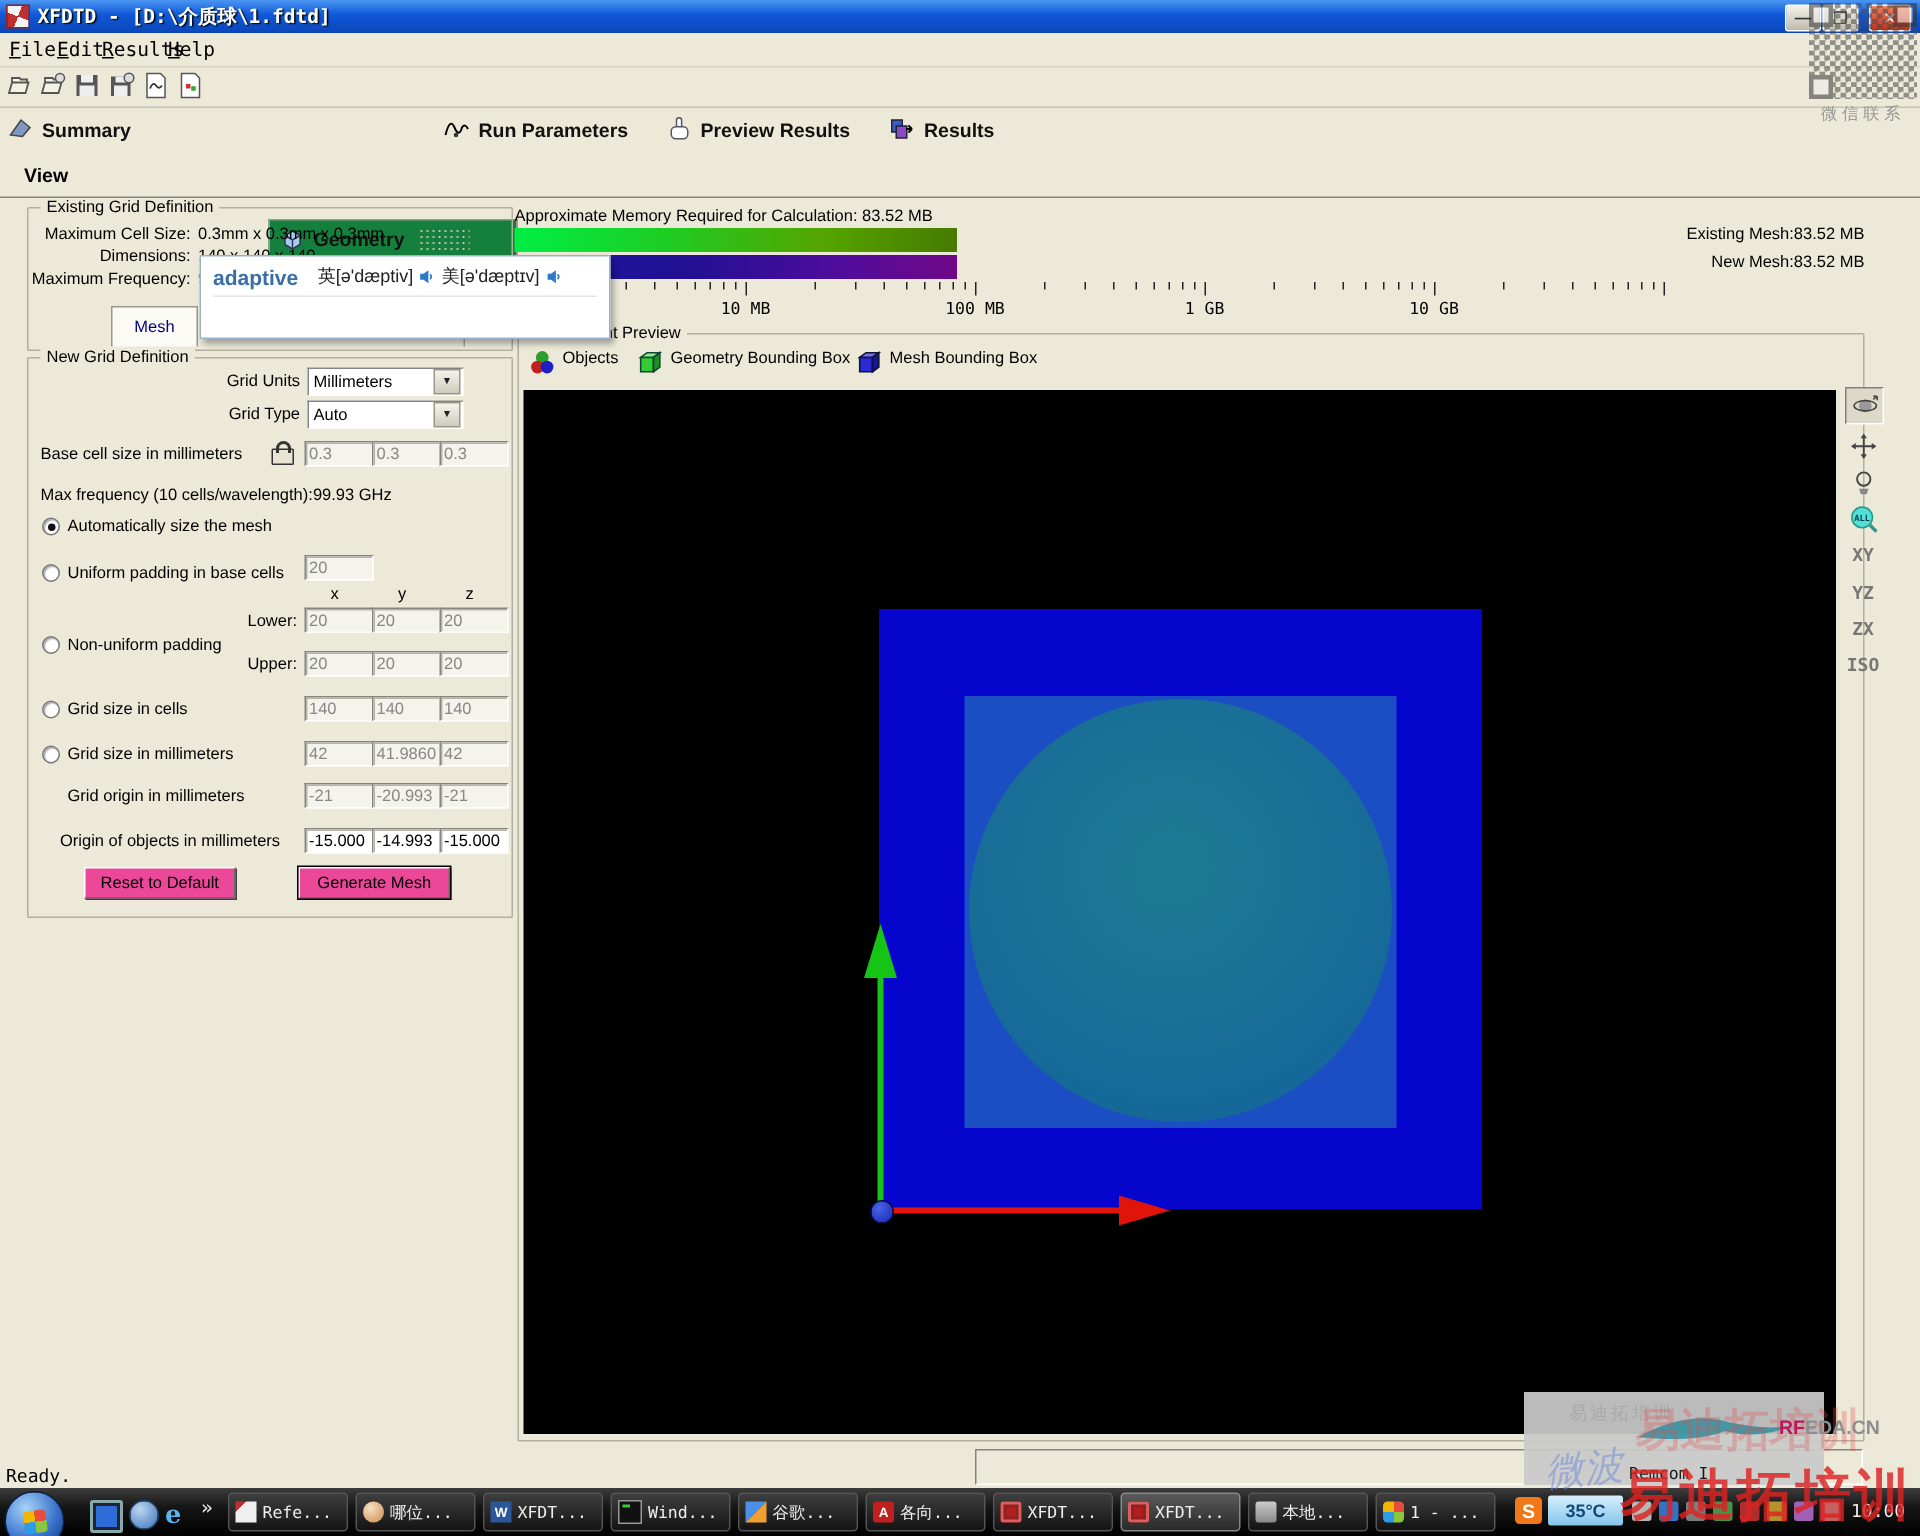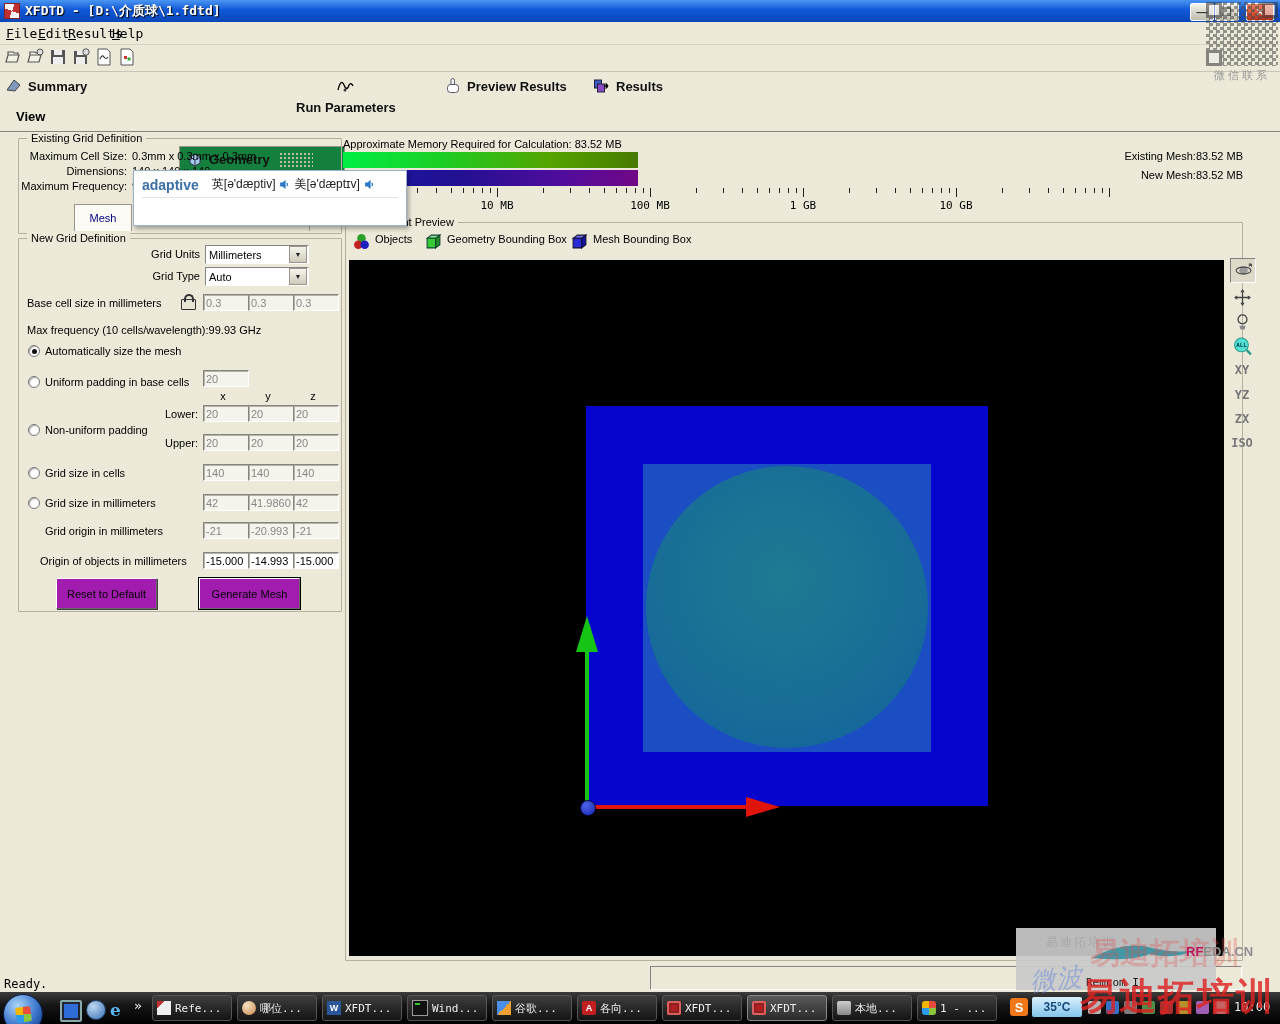--- a/index.html
+++ b/index.html
@@ -57,21 +57,21 @@
   .ibox.on{background:#FFFFFF;color:#000;}
   .combo{position:absolute;width:104px;height:19px;background:#fff;
     border:1px solid;border-color:#848484 #FFFFFF #FFFFFF #848484;box-sizing:border-box;
     display:flex;align-items:center;}
   .combo .val{flex:1;padding-left:3px;font-size:11px;}
   .combo .arrow{width:16px;height:15px;margin:1px;background:linear-gradient(#F6F4EC,#CFCBBB);
     border:1px solid #9A968A;display:flex;align-items:center;justify-content:center;font-size:7px;color:#222;}
   .radio{position:absolute;width:10px;height:10px;border-radius:50%;background:#fff;
     border:1px solid #777;box-shadow:inset 1px 1px 1px #AAA;}
   .radio.checked::after{content:"";position:absolute;left:2.5px;top:2.5px;width:5px;height:5px;border-radius:50%;background:#111;}
-  .btn{position:absolute;height:31px;background:#a21caf;font-size:11px;
+  .btn{position:absolute;height:21px;background:#ec4899;font-size:11px;
     border:1px solid;border-color:#FFFFFF #6A6A6A #6A6A6A #FFFFFF;box-shadow:1px 1px 0 #404040;
     font-family:"Liberation Sans",sans-serif;}
   .btn.default{outline:1px solid #000;}
 
   
   .lock{position:absolute;width:13px;height:9px;background:#E8E4D4;border:1px solid #333;border-radius:1px;}
   .lock::before{content:"";position:absolute;left:2px;top:-6px;width:6px;height:6px;
     border:2px solid #333;border-bottom:none;border-radius:5px 5px 0 0;}
 
   
@@ -252,21 +252,21 @@
     <span>Summary</span>
   </div>
   <div id="tab-geometry" class="maintab abs">
     <svg width="18" height="18" viewBox="0 0 18 18">
         <path d="M4 6 L9 3 L14 6 L14 12 L9 15 L4 12 Z" fill="#A8CCEC" stroke="#335"></path>
         <path d="M4 6 L9 9 L14 6 M9 9 L9 15" stroke="#335" fill="none"></path>
       </svg>
     <span>Geometry</span>
     <span class="tab-dots"></span>
   </div>
-  <div class="maintab" style="left:296px;top:5px;flex-direction:column;">
+  <div class="maintab" style="left:296px;top:5px;">
     <svg width="18" height="18" viewBox="0 0 18 18">
         <path d="M1 13 Q4 1 7 8 T12 8 Q14 5 16 9" stroke="#000" fill="none" stroke-width="1.3"></path>
         <circle cx="8" cy="13" r="1.5" fill="#333"></circle>
       </svg>
     <span>Run Parameters</span>
   </div>
   <div class="maintab" style="left:444px;top:5px;">
     <svg width="18" height="18" viewBox="0 0 18 18">
         <g stroke="#556" fill="#FFF">
           <rect x="7" y="1.5" width="3.4" height="9" rx="1.7"></rect>

